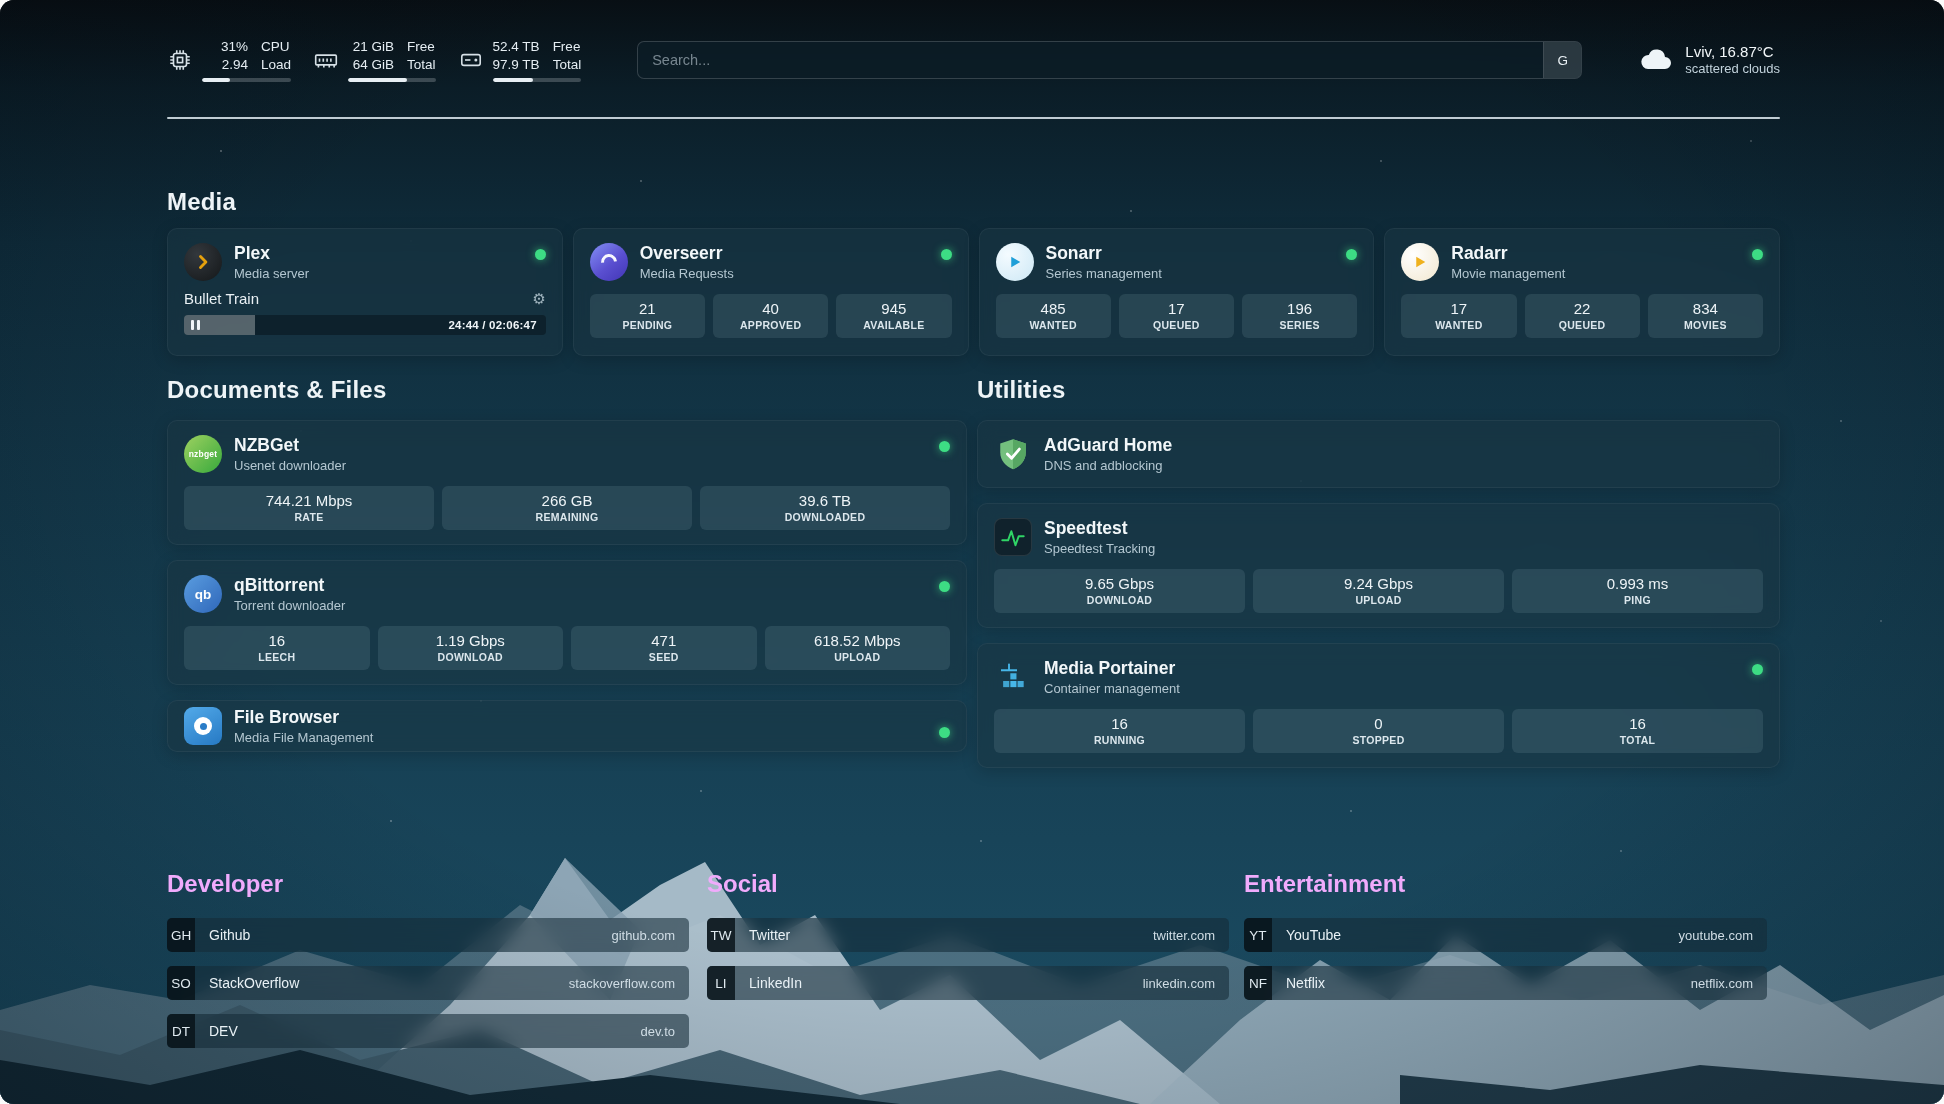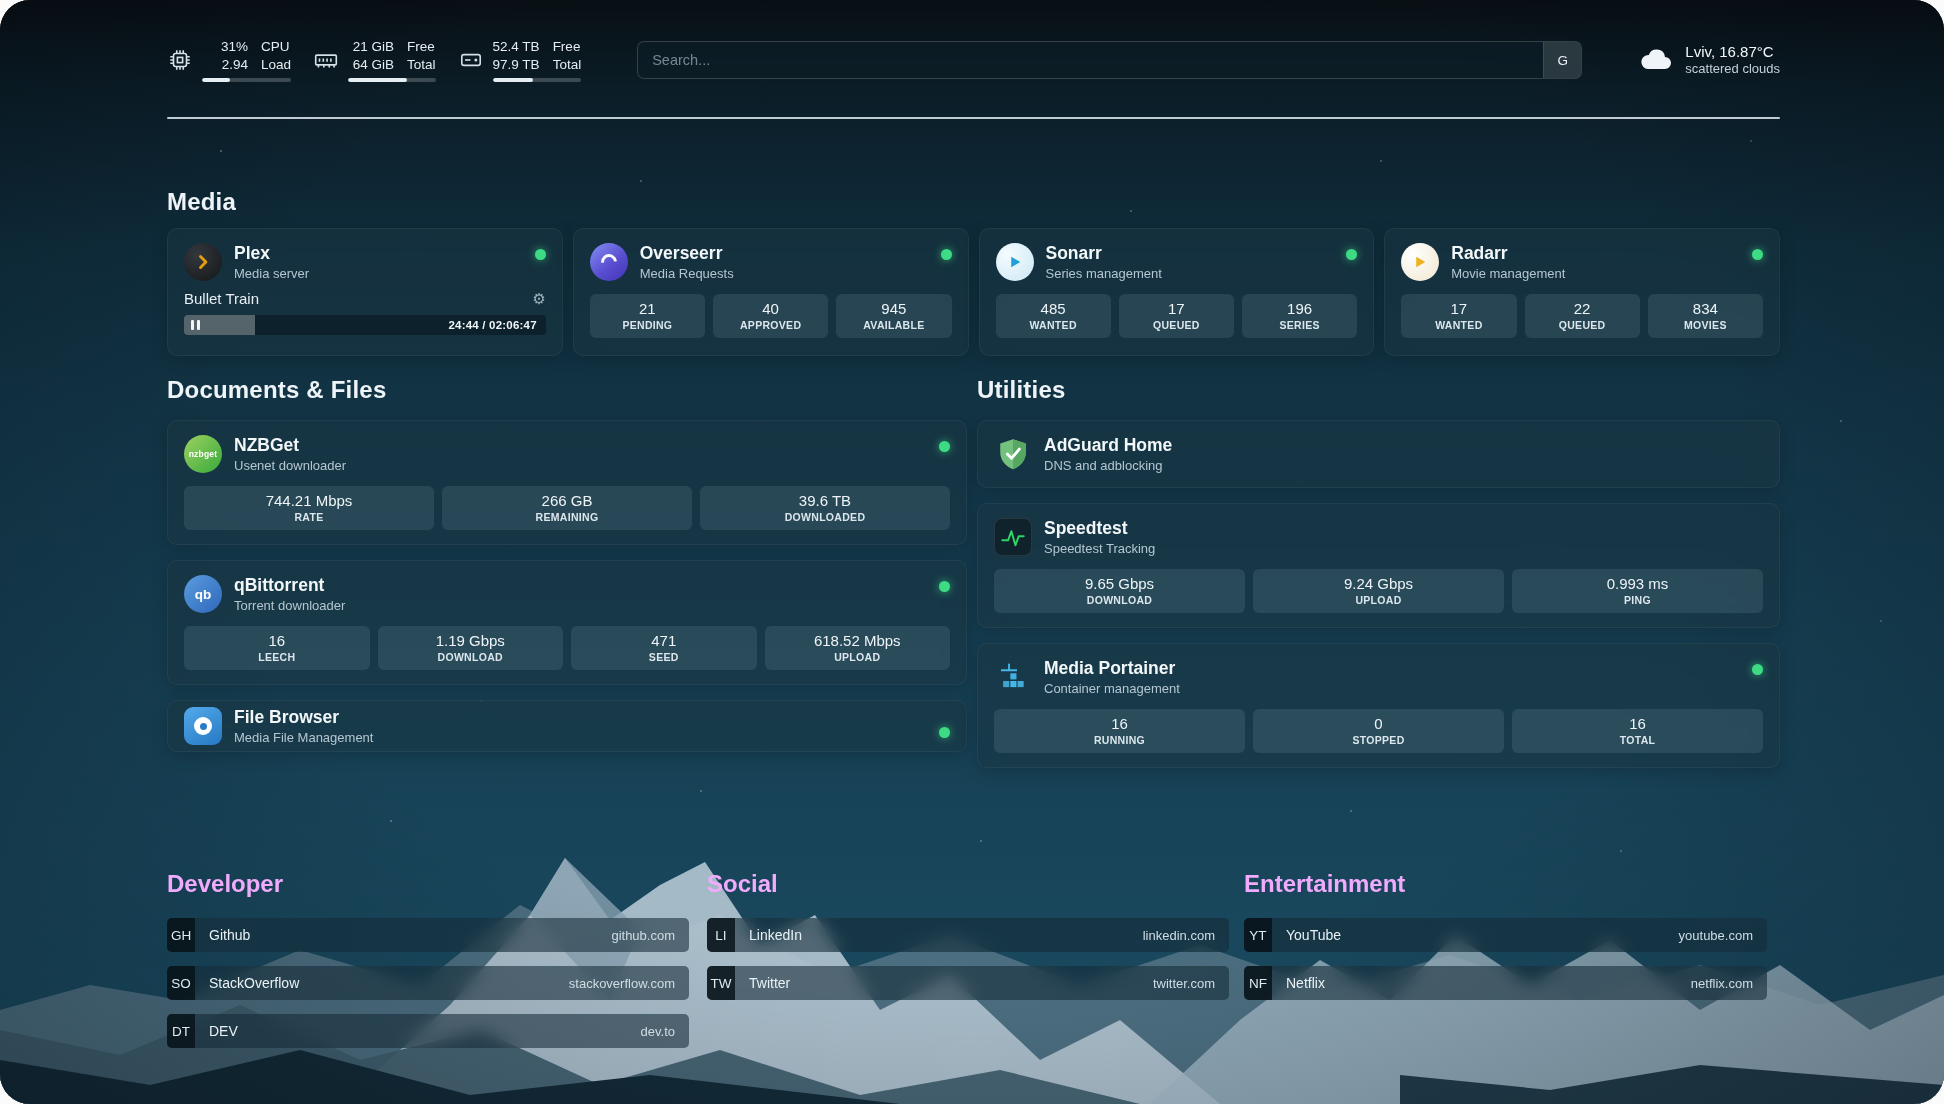--- a/index.html
+++ b/index.html
@@ -1,21 +1,21 @@
 <!DOCTYPE html>
 <html><head>
 <meta charset="utf-8">
 <style>
   * { box-sizing: border-box; margin: 0; padding: 0; }
   html,body { background:#fbfbfb; }
   body { font-family:"Liberation Sans", sans-serif; }
 
   .screen {
     position:relative; width:1944px; height:1104px; margin:0 auto;
-    border-radius:30px; overflow:hidden; background:#071016;
+    border-radius:14px; overflow:hidden; background:#071016;
   }
   .sky {
     position:absolute; inset:0;
     background:linear-gradient(180deg,#080f14 0%,#0b1d27 8%,#0f2c3b 22%,#123445 38%,#153d50 58%,#184459 76%,#1a4a60 92%);
   }
   .stars {
     position:absolute; top:0; left:0; width:2px; height:2px; border-radius:50%;
     background:rgba(255,255,255,0.55);
     box-shadow: 220px 150px rgba(255,255,255,.35), 410px 240px rgba(255,255,255,.28),
       640px 180px rgba(255,255,255,.3), 900px 300px rgba(255,255,255,.25),
@@ -536,29 +536,29 @@
         <span class="bm-name">DEV</span>
         <span class="bm-url">dev.to</span>
       </div>
     </div>
   </div>
 
   <div class="bm-col" id="bm-social">
     <div class="bm-title">Social</div>
     <div class="bm-rows">
       <div class="bm-row">
+        <span class="bm-abbr">TW</span>
+        <span class="bm-name">Twitter</span>
+        <span class="bm-url">twitter.com</span>
+      </div>
+      <div class="bm-row">
         <span class="bm-abbr">LI</span>
         <span class="bm-name">LinkedIn</span>
         <span class="bm-url">linkedin.com</span>
       </div>
-      <div class="bm-row">
-        <span class="bm-abbr">TW</span>
-        <span class="bm-name">Twitter</span>
-        <span class="bm-url">twitter.com</span>
-      </div>
     </div>
   </div>
 
   <div class="bm-col" id="bm-ent">
     <div class="bm-title">Entertainment</div>
     <div class="bm-rows">
       <div class="bm-row">
         <span class="bm-abbr">YT</span>
         <span class="bm-name">YouTube</span>
         <span class="bm-url">youtube.com</span>

